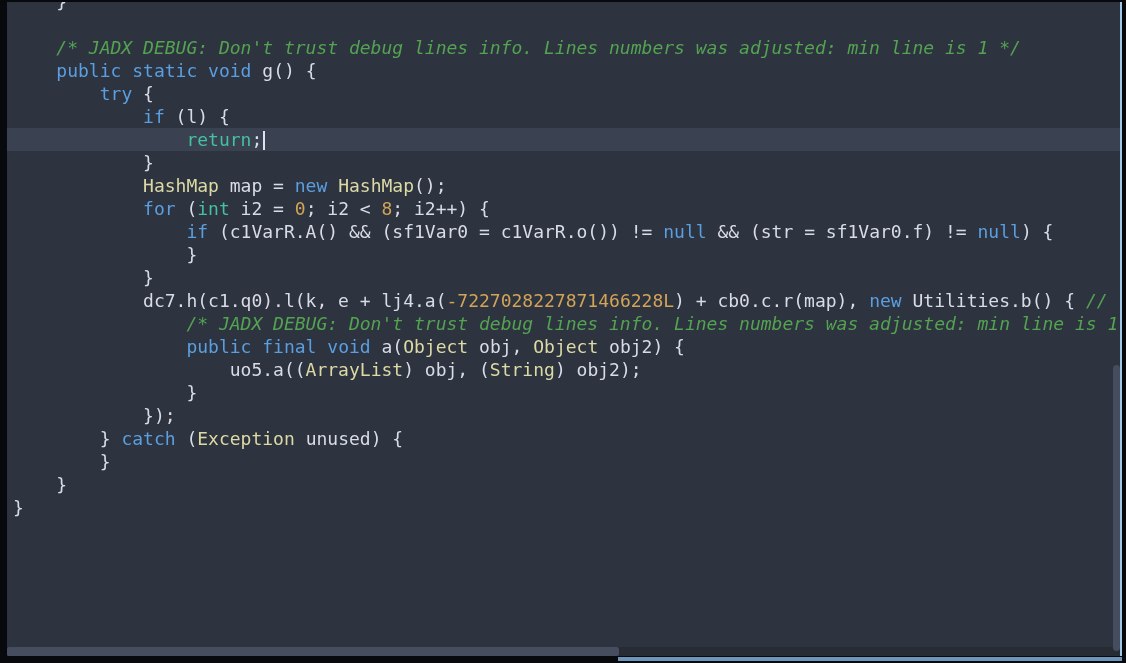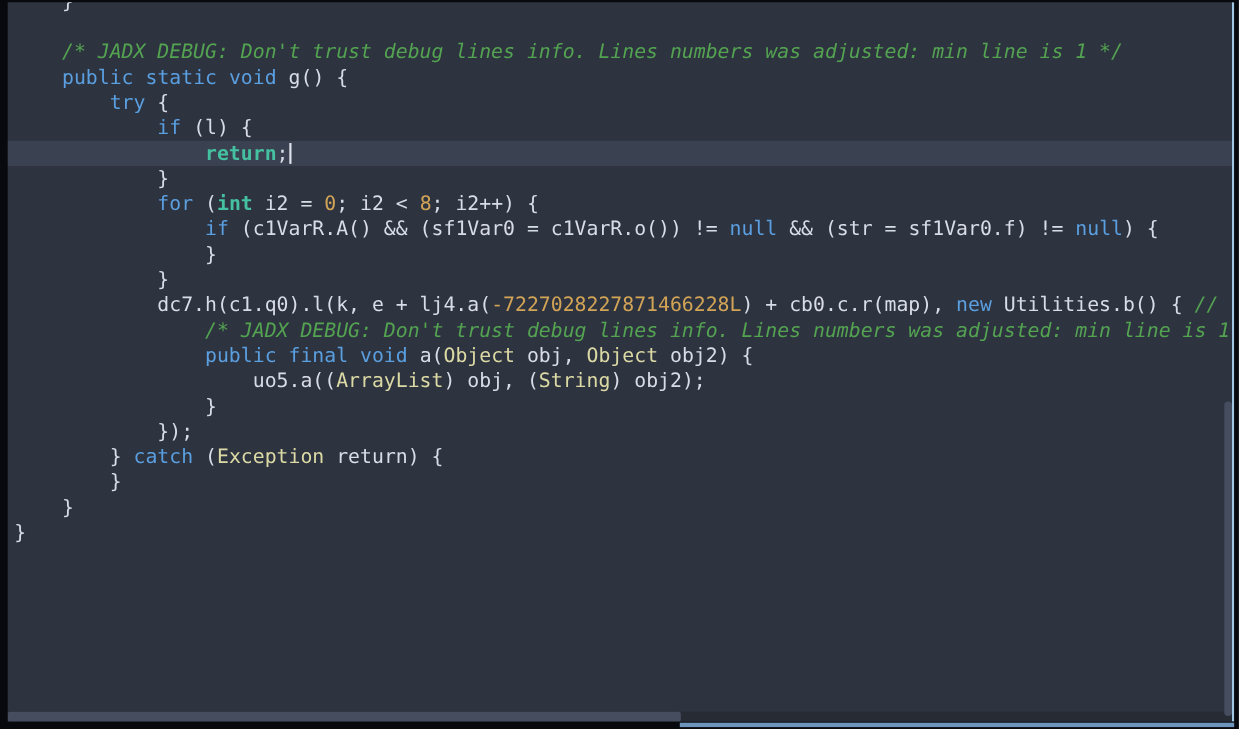--- a/index.html
+++ b/index.html
@@ -14,21 +14,21 @@
   }
   .code-area {
     position:absolute; left:0; top:-12px; right:2px;
   }
   .line {
     white-space:pre; font-size:18px; line-height:23px; height:23px;
     padding-left:6px; color:var(--tok-plain);
   }
   .line.current { background:var(--current-line); }
   .tok-kw   { color:var(--tok-kw); font-weight:normal; }
-  .tok-teal { color:var(--tok-teal); font-weight:bold; }
+  .tok-teal { color:var(--tok-teal); font-weight:normal; }
   .tok-ty   { color:var(--tok-ty); }
   .tok-num  { color:var(--tok-num); }
   .tok-com  { color:var(--tok-com); font-style:italic; }
   .tok-ann  { color:var(--tok-ann); }
   .tok-plain{ color:var(--tok-plain); }
   .caret {
     display:inline-block; width:2px; height:19px; margin-left:1px;
     background:var(--caret); vertical-align:-4px;
   }
   .v-scroll-thumb {
@@ -58,31 +58,32 @@
 <div class="editor">
   <div class="code-area" id="code-area">
       <div class="line"><span class="tok-plain">    }</span></div>
       <div class="line"><span class="tok-plain"></span></div>
       <div class="line"><span class="tok-com">    /* JADX DEBUG: Don't trust debug lines info. Lines numbers was adjusted: min line is 1 */</span></div>
       <div class="line"><span class="tok-plain">    </span><span class="tok-kw">public</span><span class="tok-plain"> </span><span class="tok-kw">static</span><span class="tok-plain"> </span><span class="tok-kw">void</span><span class="tok-plain"> g() {</span></div>
       <div class="line"><span class="tok-plain">        </span><span class="tok-kw">try</span><span class="tok-plain"> {</span></div>
       <div class="line"><span class="tok-plain">            </span><span class="tok-kw">if</span><span class="tok-plain"> (l) {</span></div>
       <div class="line current"><span class="tok-plain">                </span><span class="tok-teal">return</span><span class="tok-plain">;</span><span class="caret"></span></div>
       <div class="line"><span class="tok-plain">            }</span></div>
+      <div class="line"><span class="tok-plain">            </span><span class="tok-ty">HashMap</span><span class="tok-plain"> map = </span><span class="tok-kw">new</span><span class="tok-plain"> </span><span class="tok-ty">HashMap</span><span class="tok-plain">();</span></div>
       <div class="line"><span class="tok-plain">            </span><span class="tok-kw">for</span><span class="tok-plain"> (</span><span class="tok-teal">int</span><span class="tok-plain"> i2 = </span><span class="tok-num">0</span><span class="tok-plain">; i2 &lt; </span><span class="tok-num">8</span><span class="tok-plain">; i2++) {</span></div>
       <div class="line"><span class="tok-plain">                </span><span class="tok-kw">if</span><span class="tok-plain"> (c1VarR.A() &amp;&amp; (sf1Var0 = c1VarR.o()) != </span><span class="tok-kw">null</span><span class="tok-plain"> &amp;&amp; (str = sf1Var0.f) != </span><span class="tok-kw">null</span><span class="tok-plain">) {</span></div>
       <div class="line"><span class="tok-plain">                }</span></div>
       <div class="line"><span class="tok-plain">            }</span></div>
       <div class="line"><span class="tok-plain">            dc7.h(c1.q0).l(k, e + lj4.a(</span><span class="tok-num">-7227028227871466228L</span><span class="tok-plain">) + cb0.c.r(map), </span><span class="tok-kw">new</span><span class="tok-plain"> Utilities.b() { </span><span class="tok-com">//</span></div>
       <div class="line"><span class="tok-plain">                </span><span class="tok-com">/* JADX DEBUG: Don't trust debug lines info. Lines numbers was adjusted: min line is 1 */</span></div>
       <div class="line"><span class="tok-plain">                </span><span class="tok-kw">public</span><span class="tok-plain"> </span><span class="tok-kw">final</span><span class="tok-plain"> </span><span class="tok-kw">void</span><span class="tok-plain"> a(</span><span class="tok-ty">Object</span><span class="tok-plain"> obj, </span><span class="tok-ty">Object</span><span class="tok-plain"> obj2) {</span></div>
       <div class="line"><span class="tok-plain">                    uo5.a((</span><span class="tok-ty">ArrayList</span><span class="tok-plain">) obj, (</span><span class="tok-ty">String</span><span class="tok-plain">) obj2);</span></div>
       <div class="line"><span class="tok-plain">                }</span></div>
       <div class="line"><span class="tok-plain">            });</span></div>
-      <div class="line"><span class="tok-plain">        } </span><span class="tok-kw">catch</span><span class="tok-plain"> (</span><span class="tok-ty">Exception</span><span class="tok-plain"> return) {</span></div>
+      <div class="line"><span class="tok-plain">        } </span><span class="tok-kw">catch</span><span class="tok-plain"> (</span><span class="tok-ty">Exception</span><span class="tok-plain"> unused) {</span></div>
       <div class="line"><span class="tok-plain">        }</span></div>
       <div class="line"><span class="tok-plain">    }</span></div>
       <div class="line"><span class="tok-plain">}</span></div>
     </div>
   <div class="h-scroll-track">
     <div class="h-scroll-thumb"></div>
   </div>
   <div class="v-scroll-thumb"></div>
   <div class="accent-right"></div>
 </div>

